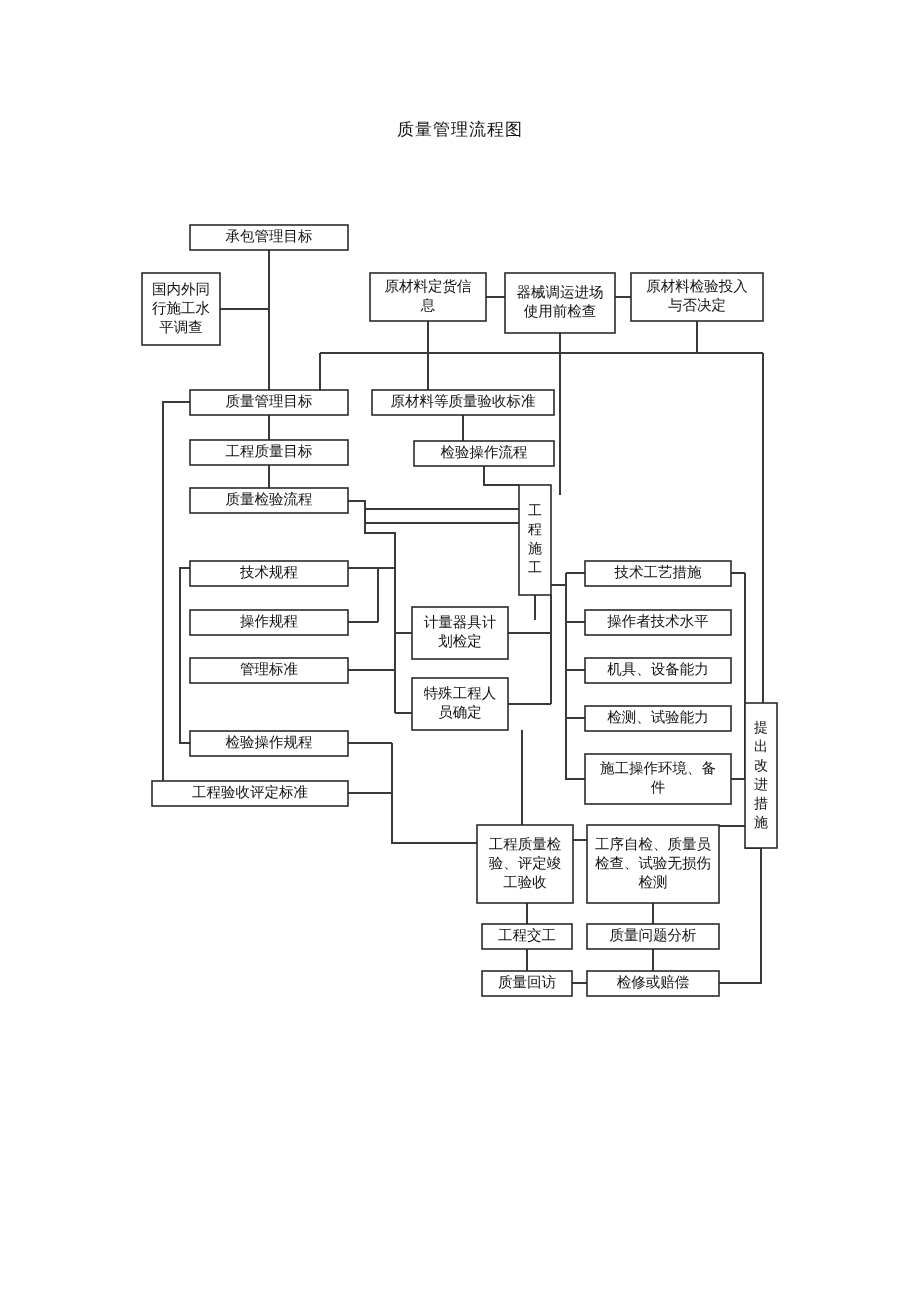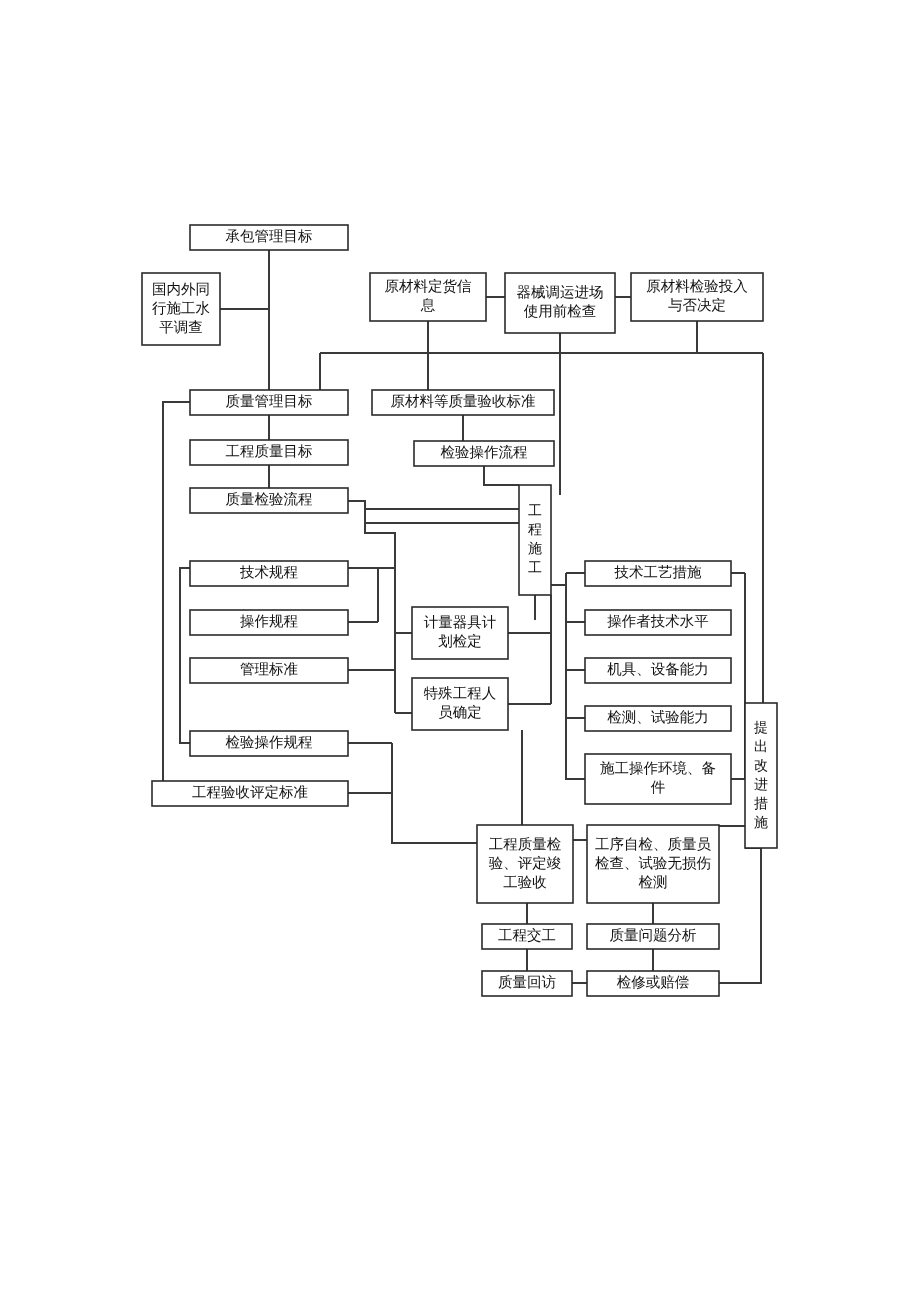--- a/index.html
+++ b/index.html
@@ -58,20 +58,21 @@
   }
   .boxtext.vert {
     font-size: 14px;
   }
 </style>
 </head>
 <body>
 
 <div id="page">
 
+  <div id="title">质量管理流程图</div>
 
   <svg id="chart" viewBox="0 0 920 1301">
     <g id="connectors">
 
       <path class="conn" d="M269,250 L269,390"></path>
 
       <path class="conn" d="M220,309 L269,309"></path>
 
       <path class="conn" d="M486,297 L505,297"></path>
 

